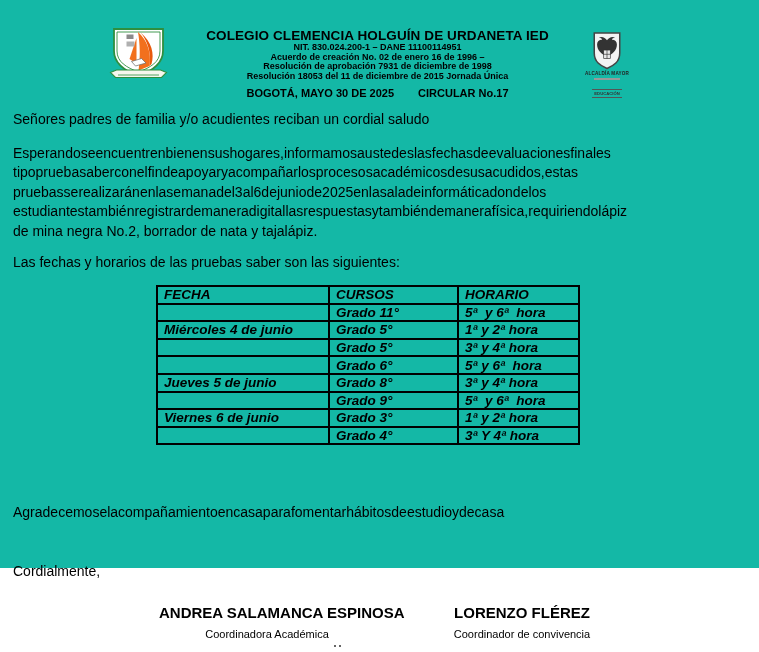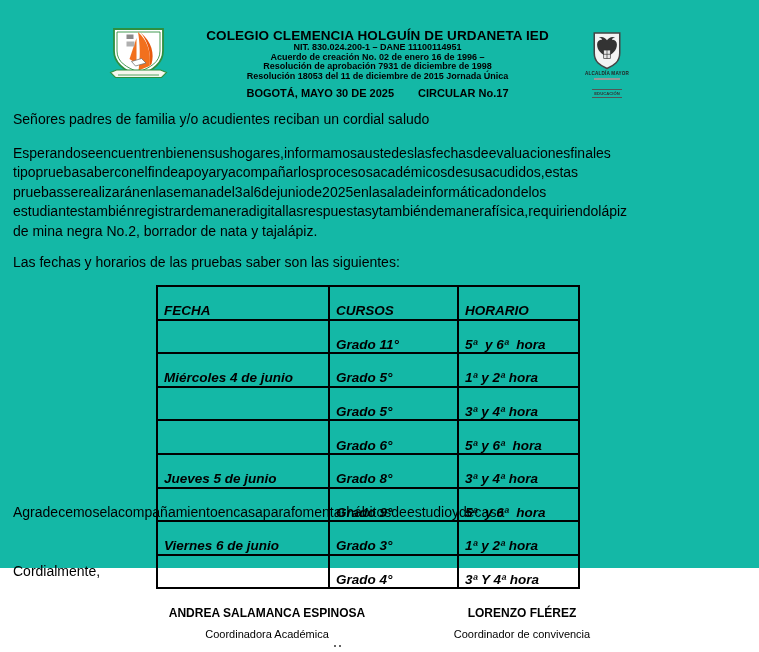--- a/index.html
+++ b/index.html
@@ -25,32 +25,32 @@
   .bodytext { font-size:14px; line-height:19.4px; }
   .greeting { position:absolute; left:13px; top:110px; width:733px; }
   .para1 { position:absolute; left:13px; top:144px; width:733px; }
   .intro { position:absolute; left:13px; top:253px; width:733px; }
   .wline { display:flex; justify-content:flex-start; height:19.4px; white-space:nowrap; }
   .pline { height:19.4px; white-space:nowrap; }
 
   
   .sched { position:absolute; left:156px; top:285px; border-collapse:collapse;
            font-size:13.5px; font-weight:700; font-style:italic; }
-  .sched th, .sched td { border:2px solid #000; padding:16px 0 0 6px; text-align:left;
+  .sched th, .sched td { border:2px solid #000; padding:0 0 0 6px; text-align:left;
                          height:15.6px; white-space:pre; font-weight:700; }
   .col-fecha { width:164px; } .col-cursos { width:121px; } .col-horario { width:113px; }
 
   
   .thanks { position:absolute; left:13px; top:503px; width:733px; }
   .salutation { position:absolute; left:13px; top:562px; }
 
   
   .sig { position:absolute; top:606px; width:216px; text-align:center; }
   .sig-left { left:159px; } .sig-right { left:414px; }
-  .sig-name { font-size:12px; font-weight:700; line-height:14px; white-space:nowrap; }
+  .sig-name { font-size:15px; font-weight:700; line-height:14px; white-space:nowrap; }
   .sig-title { font-size:11px; line-height:14px; margin-top:7px; white-space:nowrap; }
 
   .stray { position:absolute; left:334px; top:645px; width:8px; height:3px; }
   .stray i { position:absolute; top:0; width:2px; height:2px; background:#333; border-radius:50%; }
   .stray i:first-child { left:0; } .stray i:last-child { left:5px; }
 </style>
 </head>
 <body>
 
 <div class="doc">

